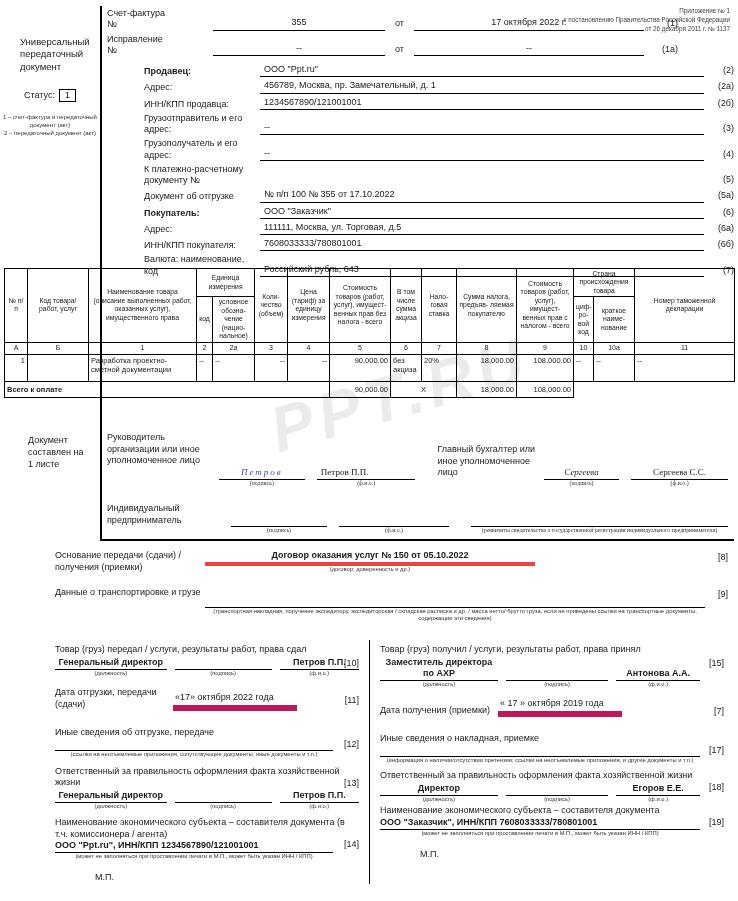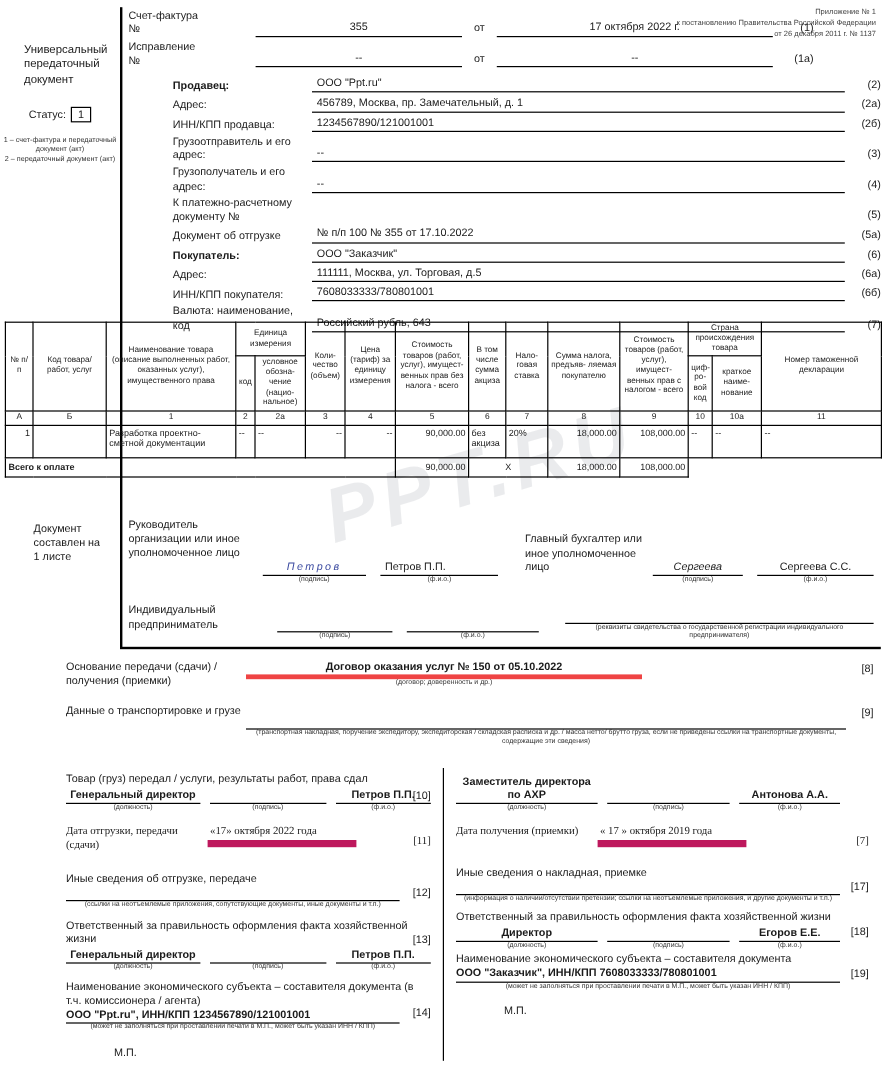--- a/index.html
+++ b/index.html
@@ -41,40 +41,40 @@
   .letters td{font-size:7px;text-align:center;padding:0 1px;height:11px;}
   .datarow td{font-size:7.5px;vertical-align:top;height:24px;}
   .totalrow td{font-size:7.5px;height:13px;}
   td.tl{text-align:left;} td.trt{text-align:right;} td.tc{text-align:center;}
   td.noborder{border:none;}
   
   .docnote{position:absolute;left:28px;top:434px;width:70px;line-height:1.35;}
   .sigblock{position:absolute;left:107px;top:432px;width:627px;}
   .sigrow{display:flex;align-items:flex-end;}
   .siglab{line-height:1.3;}
-  .sigbox{text-align:center;margin:0 6px;}
+  .sigbox{text-align:center;margin:0 6px;font-family:Liberation Serif, serif;}
   .sigline{border-bottom:1px solid #000;padding:0 4px 1px;min-height:11px;}
   .sigcapline{font-size:5.8px;color:#333;}
   .sigblue{color:#3b4aa0;font-style:italic;letter-spacing:2px;}
   
   .basis{position:absolute;left:0;top:550px;width:738px;}
   .brow{display:flex;align-items:flex-start;padding-left:55px;position:relative;}
   .blabel{width:150px;line-height:1.3;}
   .bref{position:absolute;right:10px;top:2px;}
   
   .twocol{position:absolute;left:0;top:640px;width:738px;height:261px;display:flex;}
   .colL{width:369px;padding:4px 10px 0 55px;box-sizing:border-box;position:relative;}
   .colR{width:369px;padding:4px 14px 0 10px;box-sizing:border-box;border-left:1.5px solid #000;position:relative;height:244px;}
   .rrow{position:relative;}
   .rref{position:absolute;right:0;top:0;}
   .sig3{display:flex;align-items:flex-end;margin-top:2px;}
   .s3a{width:38%;} .s3b{width:33%;margin:0 8px;} .s3c{width:27%;}
   .s3box{text-align:center;}
   .s3line{border-bottom:1px solid #000;padding:0 2px 1px;min-height:10px;line-height:1.2;}
-  .daterow{display:flex;align-items:flex-start;margin-top:10px;position:relative;font-family:Liberation Serif, serif;}
+  .daterow{display:flex;align-items:flex-end;margin-top:10px;position:relative;}
   .datelab{width:118px;line-height:1.3;}
   .dateval{width:120px;border-bottom:6px solid #be185d;padding:0 2px 1px;line-height:1.3;}
   .otherline{border-bottom:1px solid #000;height:12px;}
   .mp{margin:12px 0 0 40px;}
   .watermark{position:absolute;left:190px;top:355px;width:420px;text-align:center;
              font-size:64px;font-weight:bold;font-style:italic;color:#8a909a;opacity:0.17;
              transform:rotate(-16deg);pointer-events:none;letter-spacing:6px;}
 </style>
 </head>
 <body>
@@ -383,20 +383,24 @@
       <div class="rrow" style="margin-top:7px;">
         <div>Наименование экономического субъекта – составителя документа (в т.ч. комиссионера / агента)</div>
         <div class="b" style="border-bottom:1px solid #000;margin-right:26px;padding-bottom:1px;">ООО "Ppt.ru", ИНН/КПП 1234567890/121001001</div>
         <div class="rref" style="top:22px;">[14]</div>
         <div class="cap" style="margin-right:26px;">(может не заполняться при проставлении печати в М.П., может быть указан ИНН / КПП)</div>
       </div>
       <div class="mp">М.П.</div>
     </div>
 
     <div class="colR">
+      <div class="rrow">
+        <div>Товар (груз) получил / услуги, результаты работ, права принял</div>
+        <div class="rref" style="top:14px;">[15]</div>
+      </div>
       <div class="sig3" style="margin-right:24px;">
         <div class="s3a s3box">
           <div class="s3line b">Заместитель директора по АХР</div>
           <div class="sigcapline">(должность)</div>
         </div>
         <div class="s3b s3box">
           <div class="s3line"></div>
           <div class="sigcapline">(подпись)</div>
         </div>
         <div class="s3c s3box">

